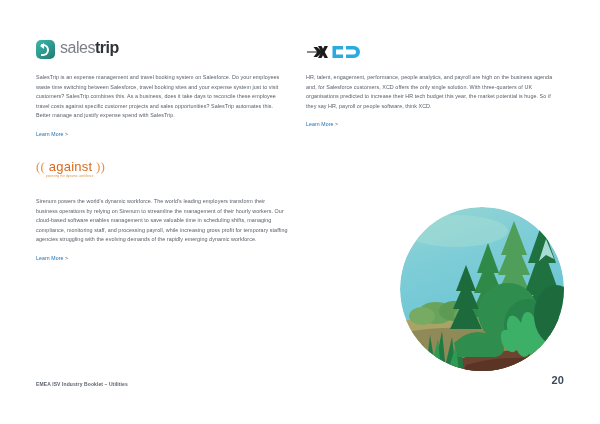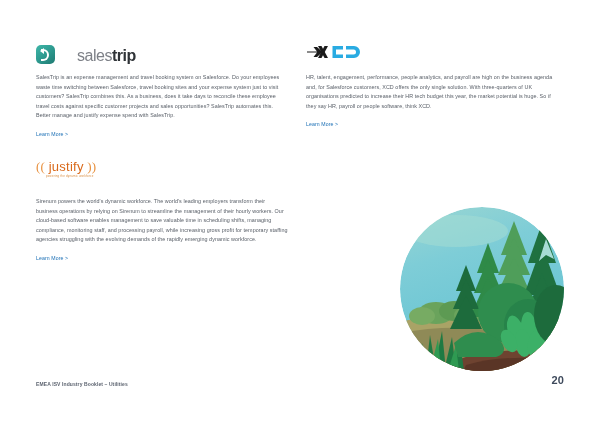--- a/index.html
+++ b/index.html
@@ -50,24 +50,23 @@
     line-height: 8px;
     color: #1b6fb5;
     text-decoration: none;
     letter-spacing: 0.02em;
     cursor: pointer;
   }
 
   
   .logo-salestrip {
     display: flex;
-    align-items: flex-end;
+    align-items: flex-start;
     height: 24px;
     margin-bottom: 9px;
-    gap: 17px;
   }
   .st-mark {
     width: 19px;
     height: 19px;
     border-radius: 5px;
     background: linear-gradient(140deg, #3fb6a8 0%, #2f9d92 45%, #1f7a72 100%);
     position: relative;
     margin-right: 5px;
     flex: none;
   }
@@ -183,21 +182,21 @@
 
       <p class="body-copy">SalesTrip is an expense management and travel booking system on Salesforce. Do your employees waste time switching between Salesforce, travel booking sites and your expense system just to visit customers? SalesTrip combines this. As a business, does it take days to reconcile these employee travel costs against specific customer projects and sales opportunities? SalesTrip automates this. Better manage and justify expense spend with SalesTrip.</p>
 
       <a class="learn-more" href="#">Learn More &gt;</a>
     </div>
 
     <div class="section">
 
       <div class="logo-sirenum">
         <div class="sir-word"><span class="br">((</span>
-          <span class="nm">justify</span>
+          <span class="nm">against</span>
           <span class="br">))</span></div>
         <div class="sir-tag">powering the dynamic workforce</div>
       </div>
 
       <p class="body-copy">Sirenum powers the world's dynamic workforce. The world's leading employers transform their business operations by relying on Sirenum to streamline the management of their hourly workers. Our cloud-based software enables management to save valuable time in scheduling shifts, managing compliance, monitoring staff, and processing payroll, while increasing gross profit for temporary staffing agencies struggling with the evolving demands of the rapidly emerging dynamic workforce.</p>
 
       <a class="learn-more" href="#">Learn More &gt;</a>
     </div>
   </div>
 

